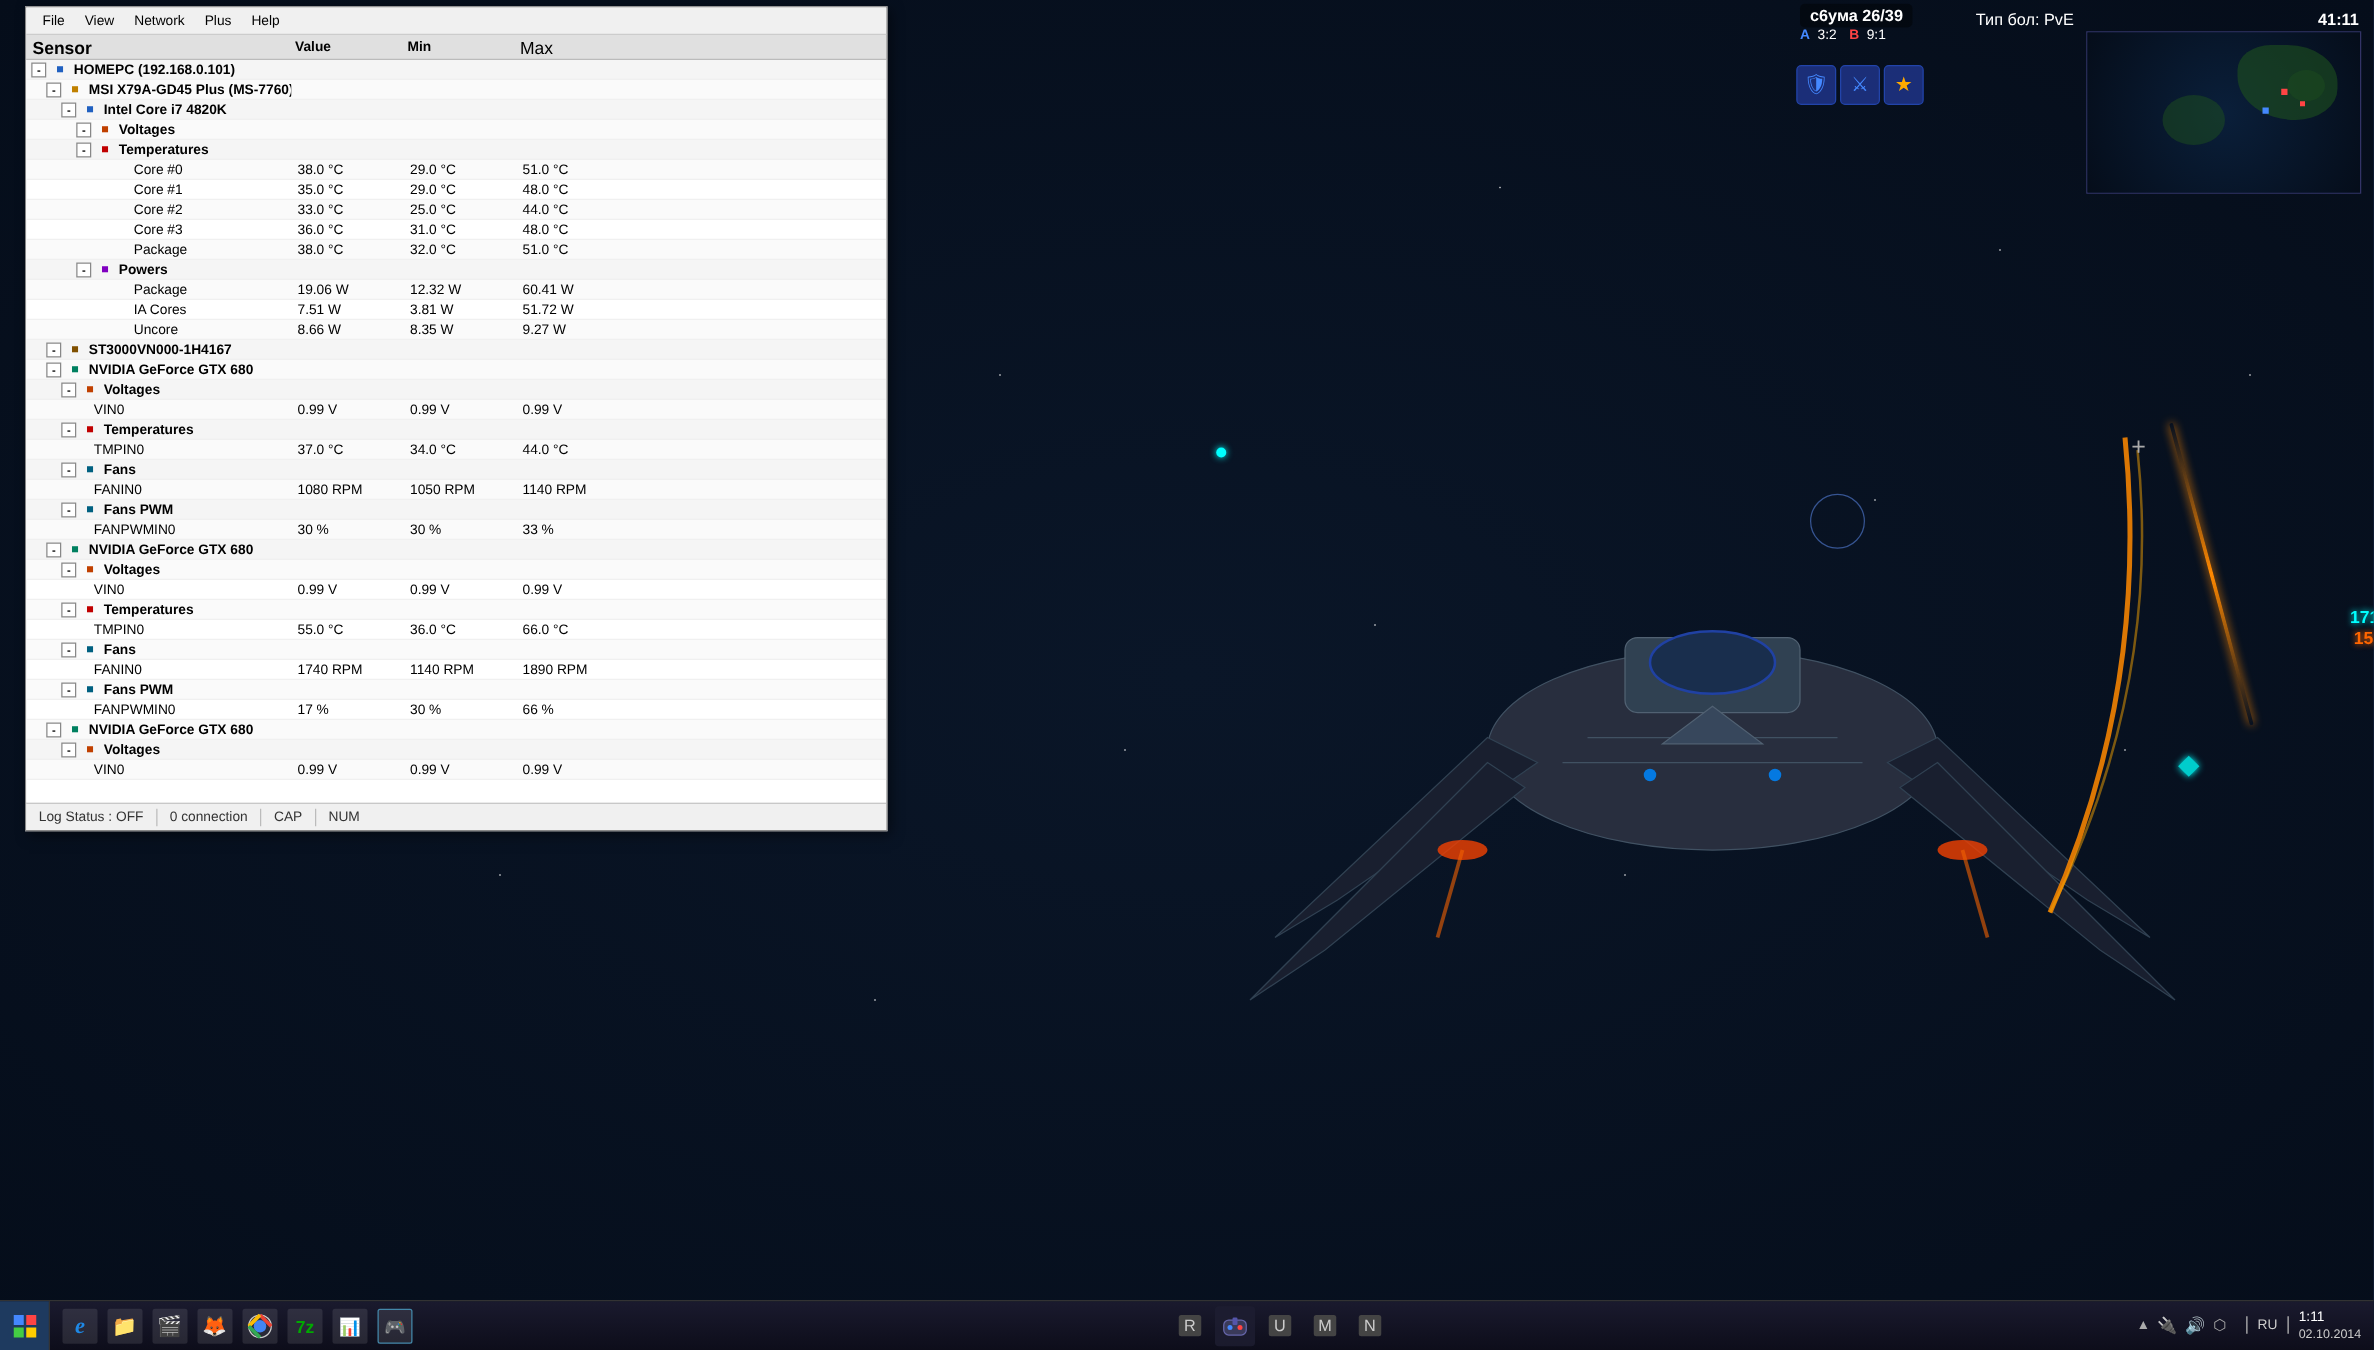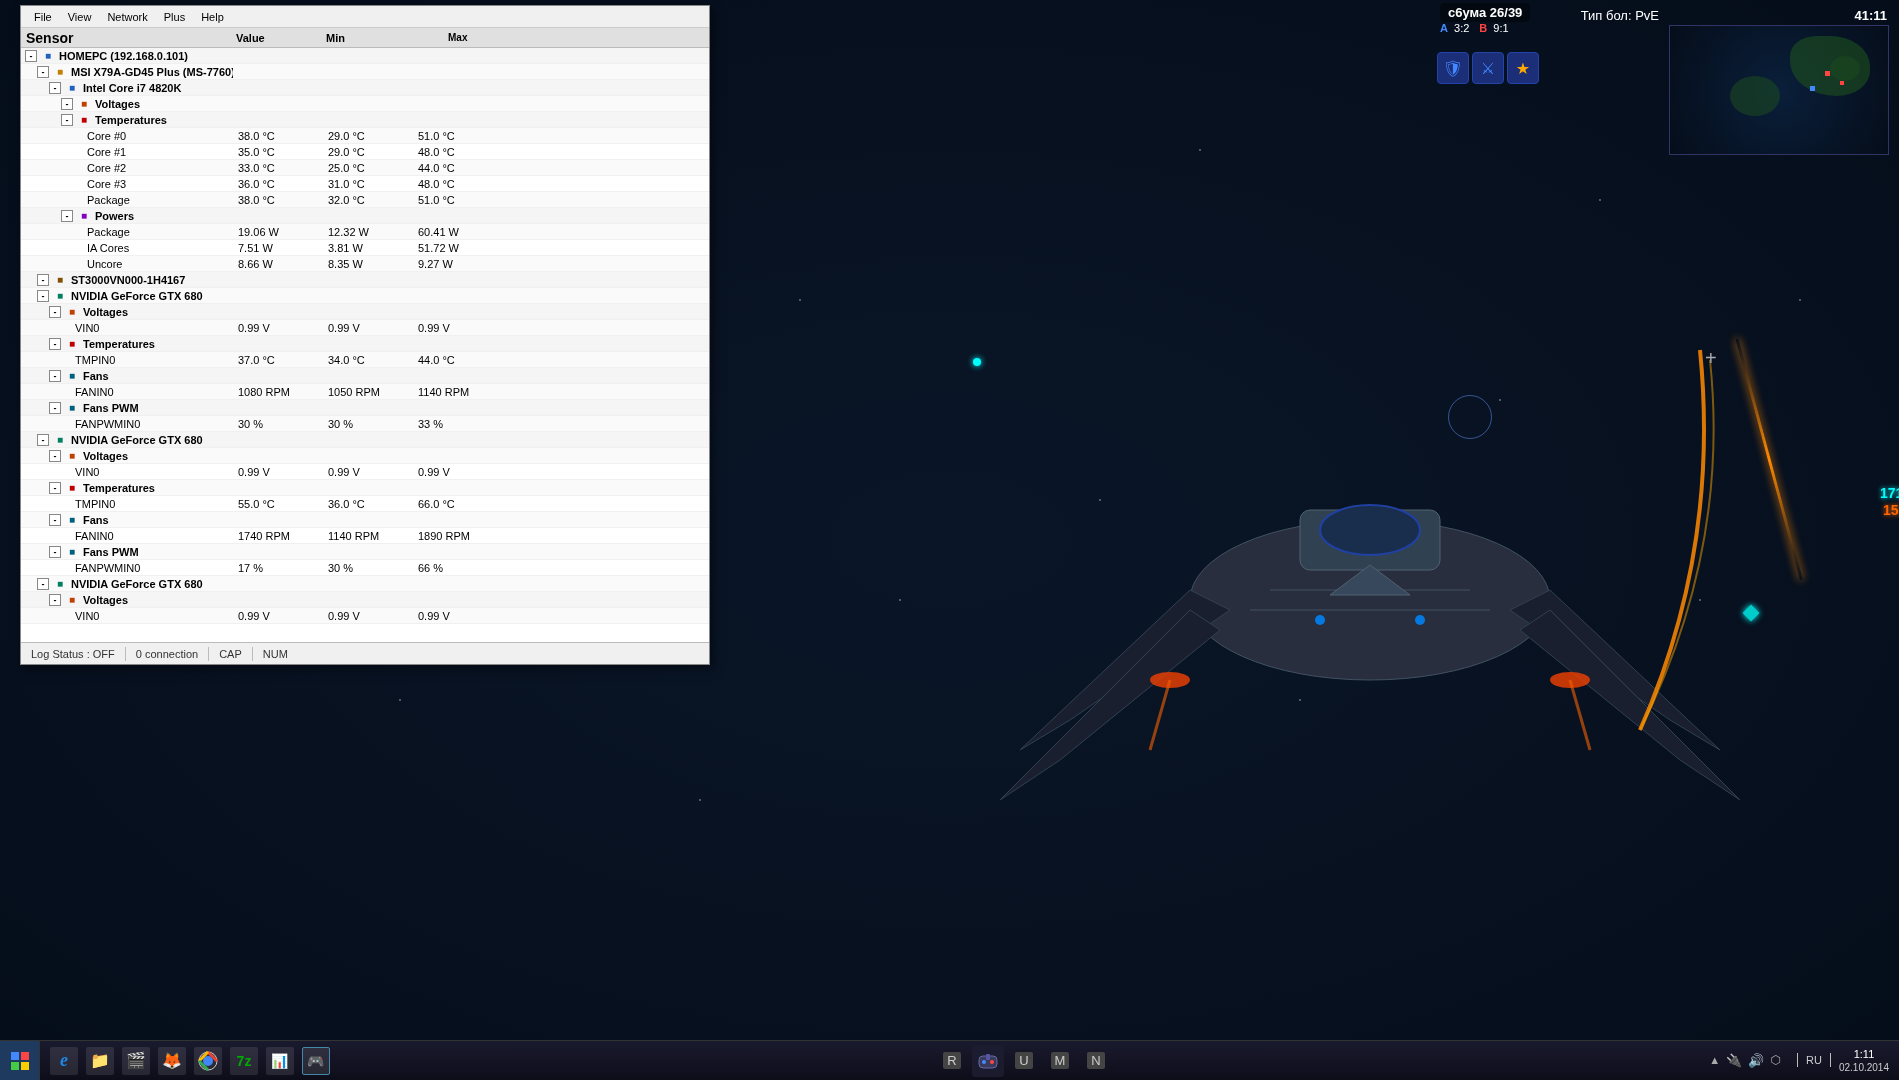--- a/index.html
+++ b/index.html
@@ -116,21 +116,20 @@
     .taskbar-right {
       display: flex;
       align-items: center;
       gap: 8px;
       padding: 0 10px;
       color: #fff;
       font-size: 11px;
     }
 
     .taskbar-time {
-      text-align: center;
       line-height: 1.3;
     }
 
     .taskbar-lang {
       color: #ccc;
     }
 
     
     .tray-icons {
       display: flex;
@@ -220,21 +219,21 @@
       background: #e0e0e0;
       border-bottom: 1px solid #bbb;
       display: flex;
       align-items: center;
       padding: 0 5px;
     }
 
     .col-sensor { width: 210px; font-weight: bold; font-size: 14px; color: #000; }
     .col-value { width: 90px; font-weight: bold; font-size: 11px; color: #000; }
     .col-min { width: 90px; font-weight: bold; font-size: 11px; color: #000; }
-    .col-max { width: 90px; font-weight: bold; font-size: 10px; color: #000; margin-left: 32px; }
+    .col-max { width: 90px; font-weight: normal; font-size: 14px; color: #000; }
 
     
     .table-content {
       flex: 1;
       overflow-y: auto;
       background: white;
       position: relative;
     }
 
     .table-content::-webkit-scrollbar {
@@ -281,21 +280,21 @@
       width: 90px;
       font-size: 11px;
       color: #000;
       padding-left: 5px;
     }
 
     .tree-indent-0 { padding-left: 2px; }
     .tree-indent-1 { padding-left: 14px; }
     .tree-indent-2 { padding-left: 26px; }
     .tree-indent-3 { padding-left: 38px; }
-    .tree-indent-4 { padding-left: 50px; }
+    .tree-indent-4 { padding-left: 50px; gap: 20px; }
 
     .expand-icon {
       width: 12px; height: 12px;
       display: inline-flex;
       align-items: center;
       justify-content: center;
       border: 1px solid #888;
       font-size: 9px;
       margin-right: 3px;
       cursor: pointer;

